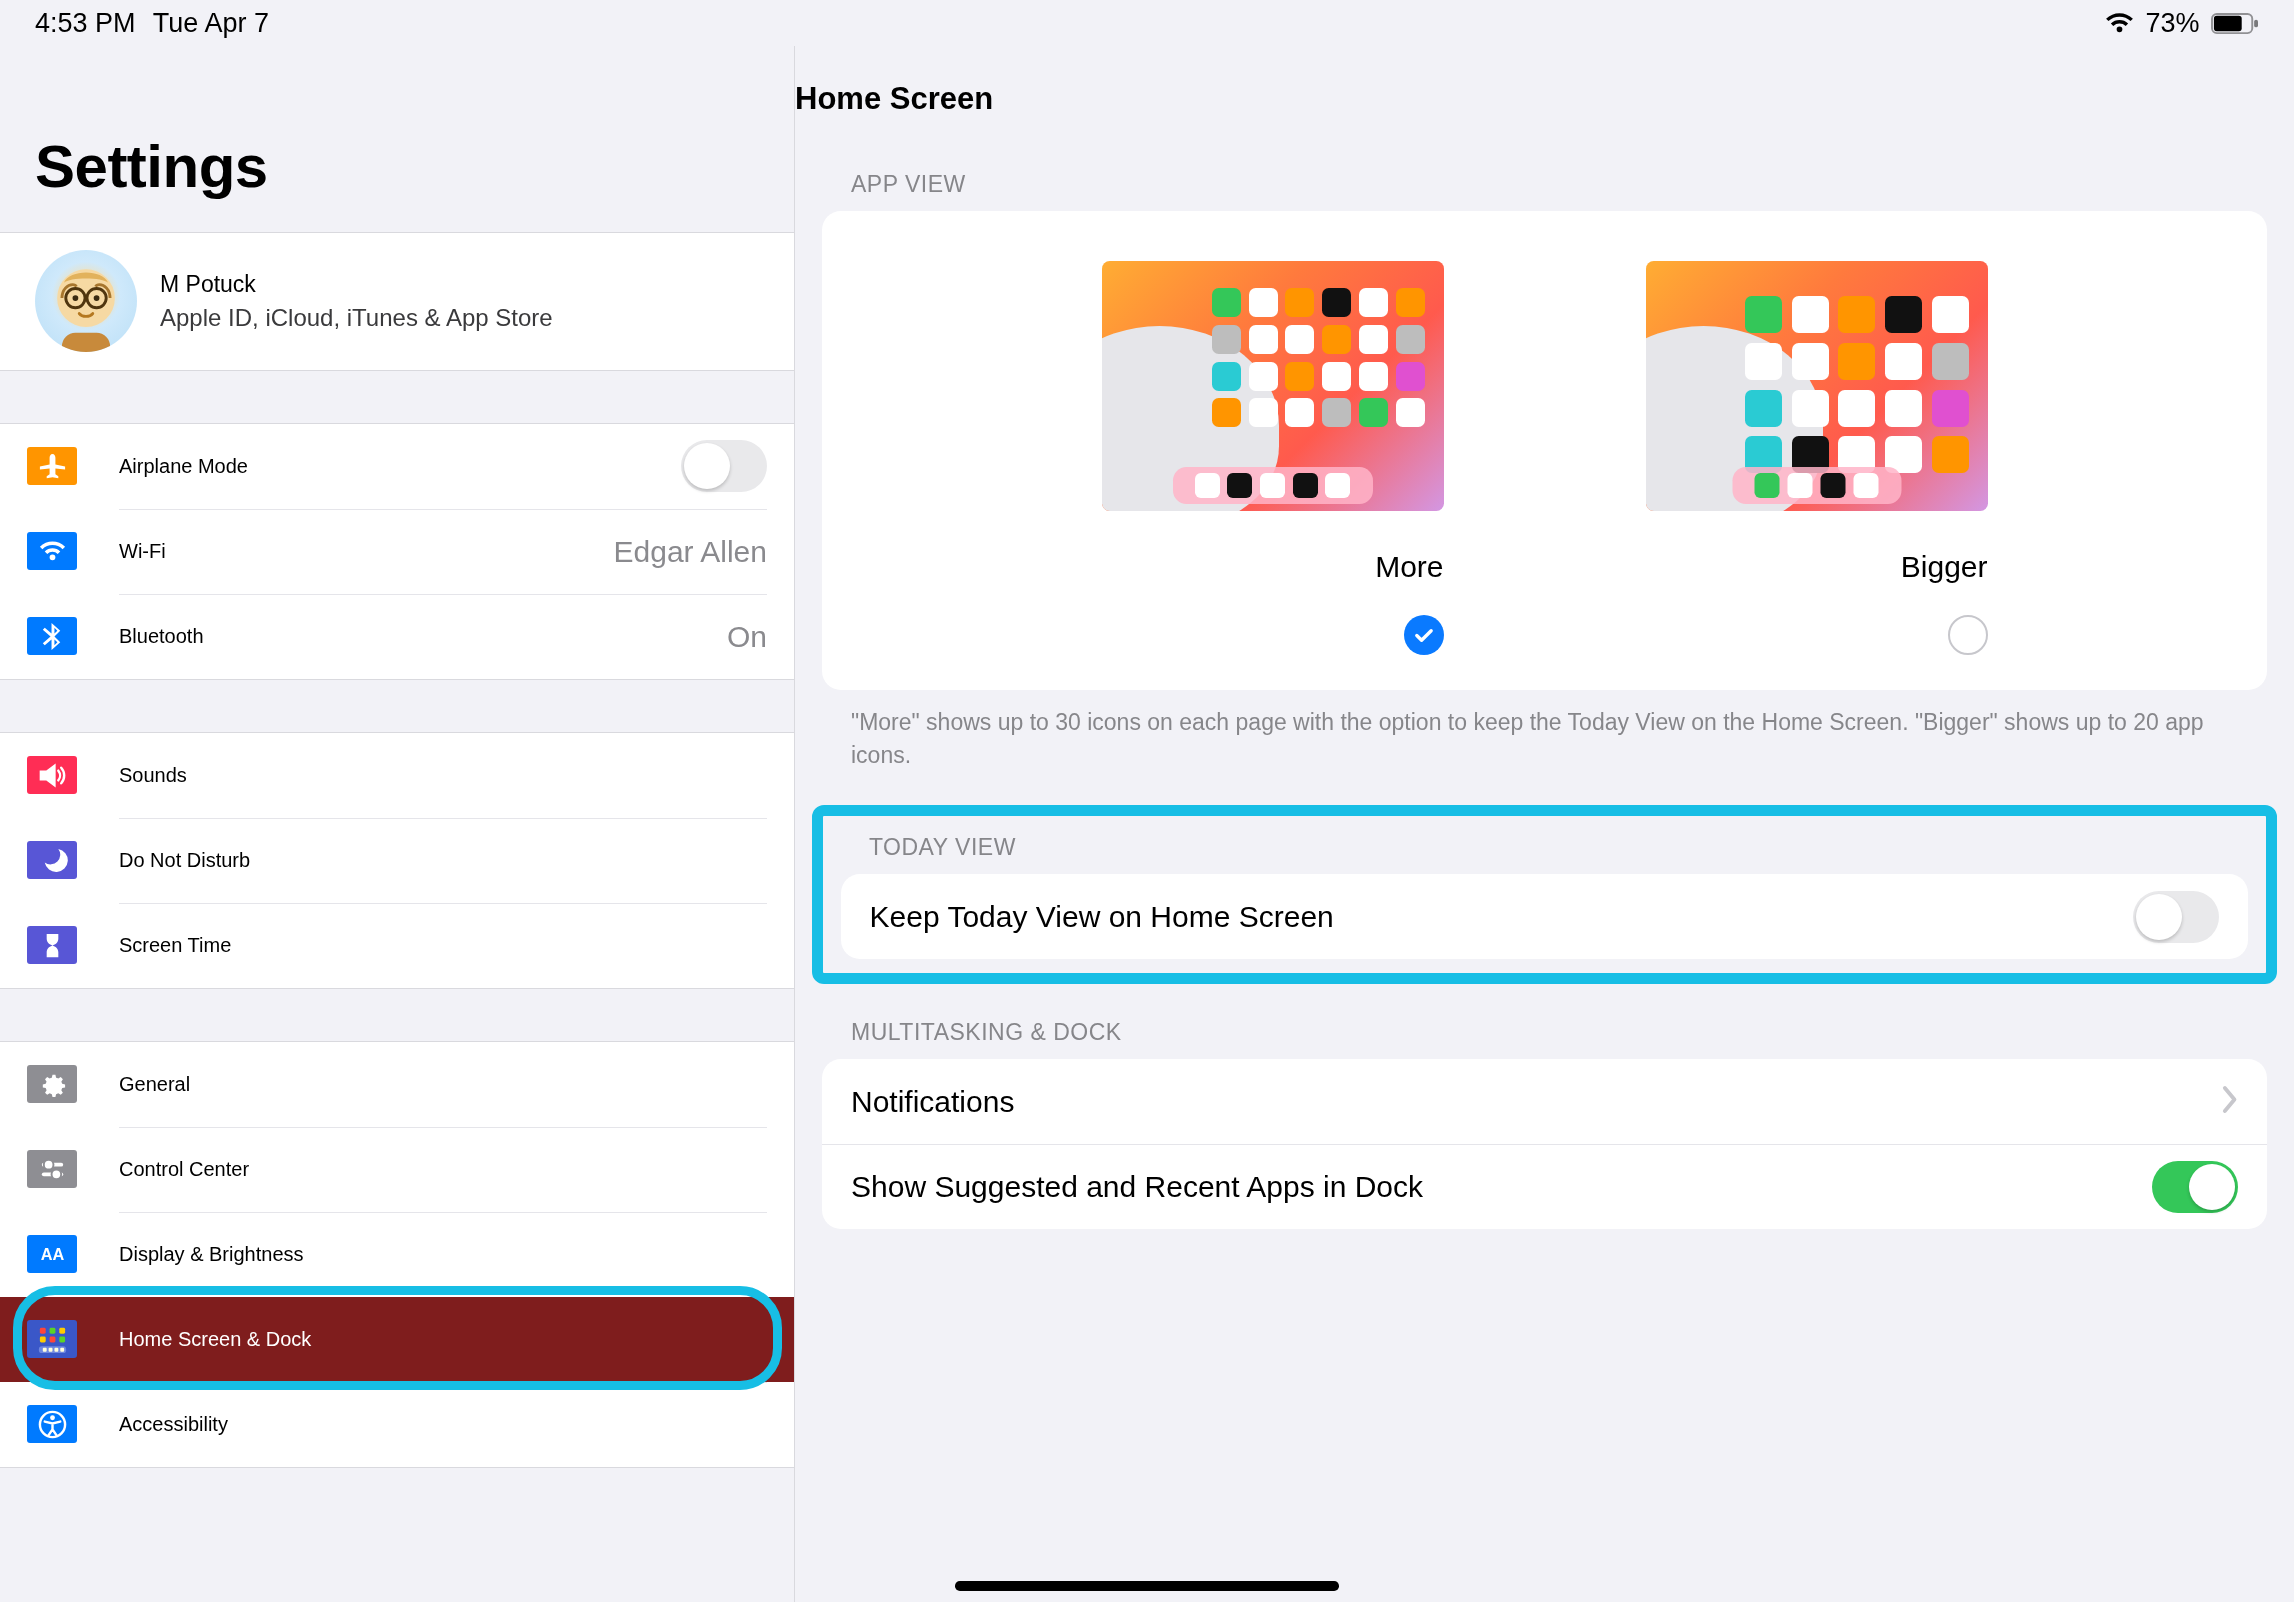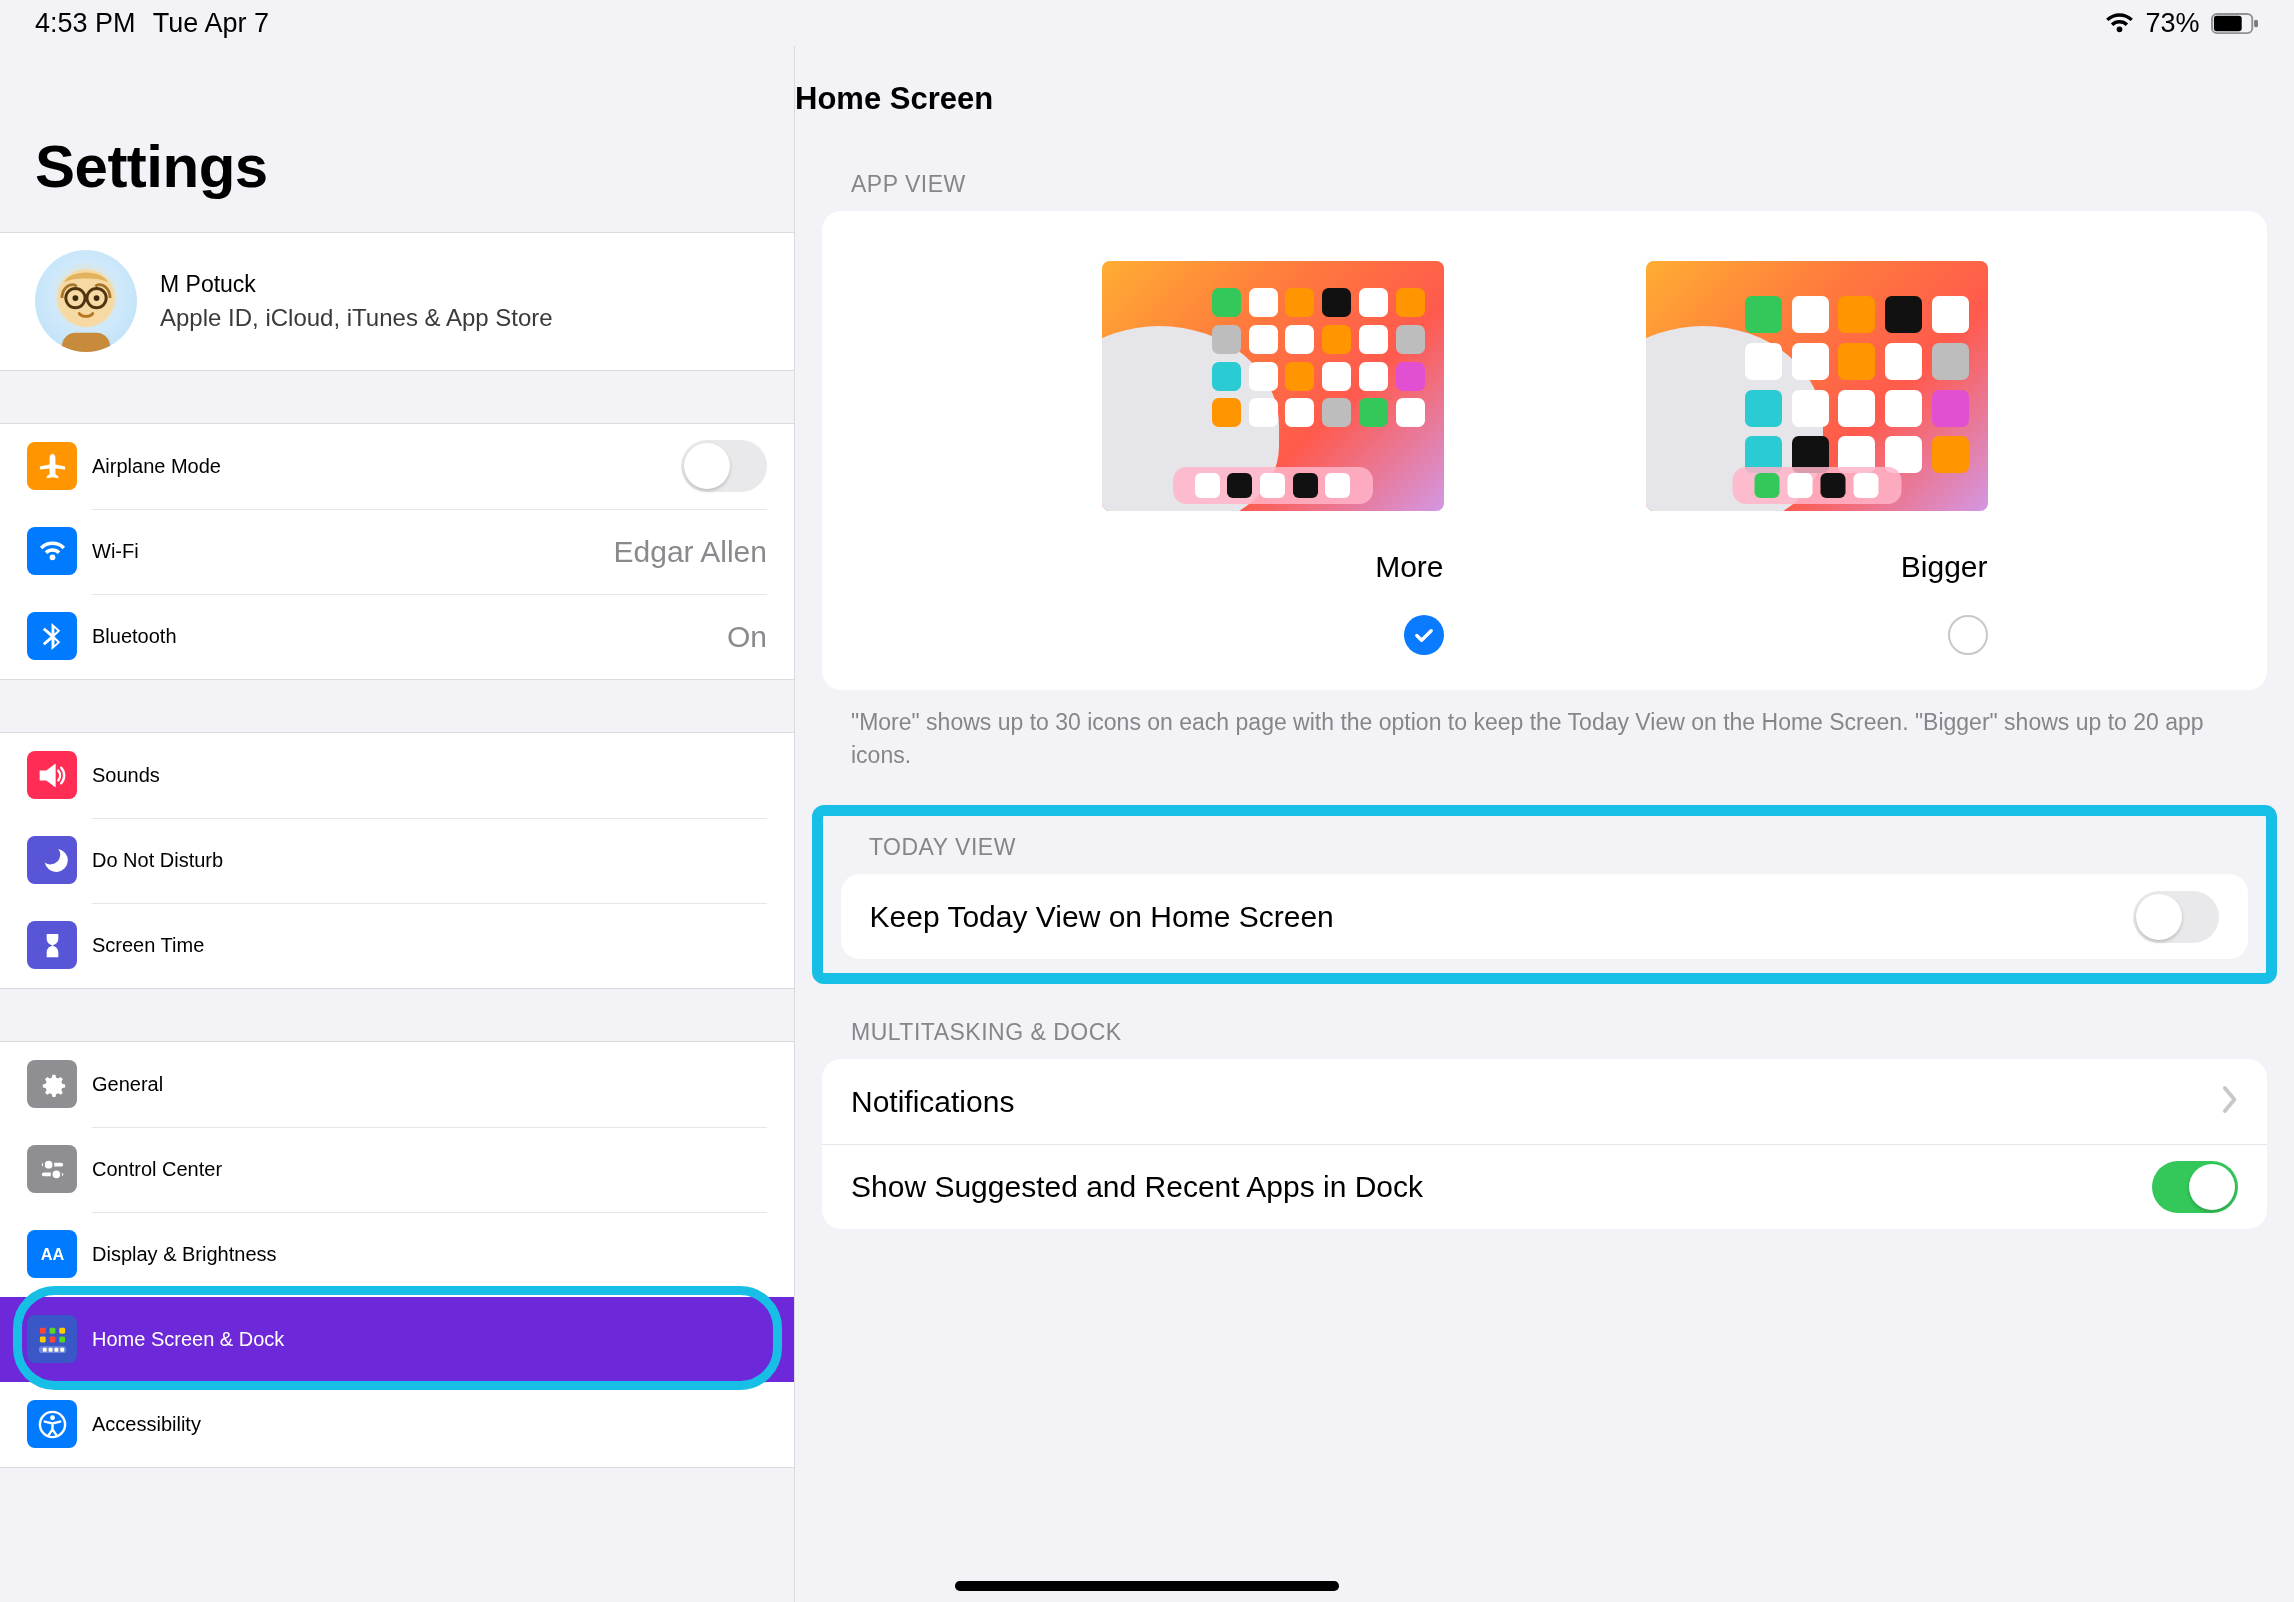--- a/index.html
+++ b/index.html
@@ -19,24 +19,24 @@
   .avatar { width:102px; height:102px; border-radius:51px; background:radial-gradient(circle at 50% 45%, #f8dfa9 0%, #f8dfa9 20%, #cfe9fb 45%, #b8def6 100%); position:relative; overflow:hidden; flex:0 0 auto;}
   .avatar::after{ content:""; position:absolute; inset:0; background: radial-gradient(circle at 50% 38%, rgba(255,255,255,0) 30%, rgba(255,255,255,0) 31%);}
   .acct-name { font-size:23px; font-weight:400; }
   .acct-sub { font-size:24px; color:#3a3a3c; margin-top:5.8px;}
 
   .group { background:#fff; border-top:1px solid #d9d9de; border-bottom:1px solid #d9d9de; margin-top:52px;}
   .row { display:flex; align-items:center; height:85px; padding:0 27px 0 27px;}
   .row + .row { border-top:none; }
   .row-inner { flex:1; display:flex; align-items:center; height:100%; border-top:1px solid #e5e5ea;}
   .group .row:first-child .row-inner { border-top:none;}
-  .icon-box { width:50px; height:48px; border-radius:8px; margin-right:15px; display:flex; align-items:center; justify-content:center; flex:0 0 auto;}
+  .icon-box { width:50px; height:38px; border-radius:3px; margin-right:42px; display:flex; align-items:center; justify-content:center; flex:0 0 auto;}
   .row-label { font-size:20px; color:#000; flex:1;}
   .row-value { font-size:30px; color:#8a8a8e;}
-  .row.selected { background:#6d28d9; border-radius:0;}
+  .row.selected { background:#7f1d1d; border-radius:0;}
   .row.selected .row-label { color:#fff; }
   .row.selected .row-inner { border-top-color:transparent;}
 
   .hl-selected { position:absolute; left:13.4px; width:769px; height:104px; border:9.6px solid #17bee5; border-radius:42px; pointer-events:none; z-index:5;}
 
   .toggle-off { width:86px; height:52px; background:#e9e9eb; border-radius:26px; position:relative;}
   .toggle-off::after{ content:""; position:absolute; left:2.9px; top:2.9px; width:46px; height:46px; border-radius:23px; background:#fff; box-shadow:0 1.9px 3.8px rgba(0,0,0,.2);}
   .toggle-on { width:86px; height:52px; background:#34c759; border-radius:26px; position:relative;}
   .toggle-on::after{ content:""; position:absolute; right:2.9px; top:2.9px; width:46px; height:46px; border-radius:23px; background:#fff; box-shadow:0 1.9px 3.8px rgba(0,0,0,.2);}
 

